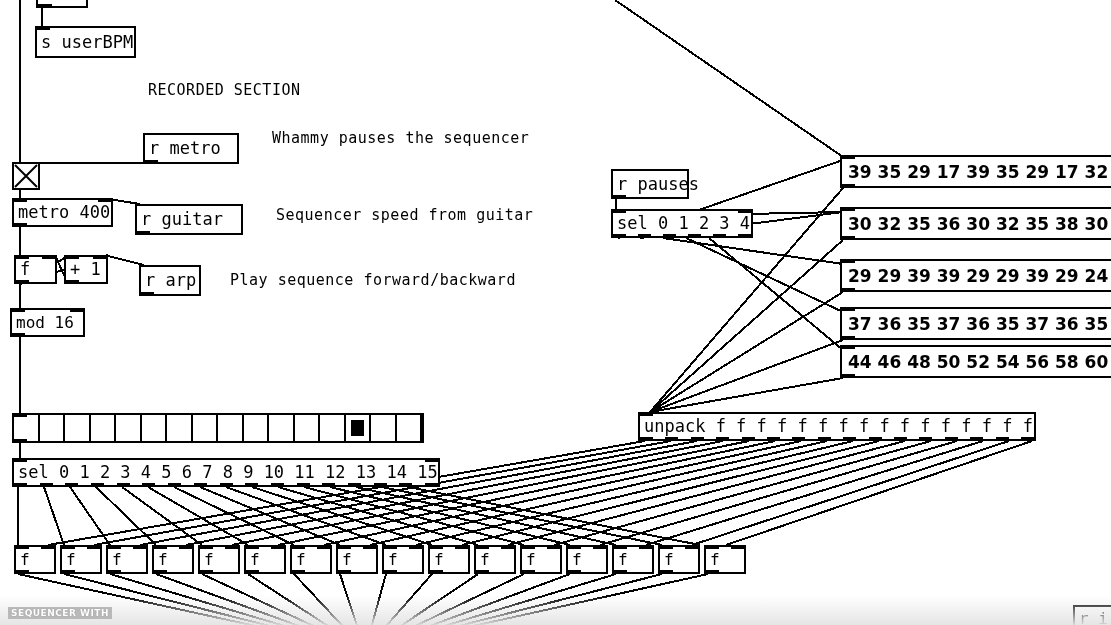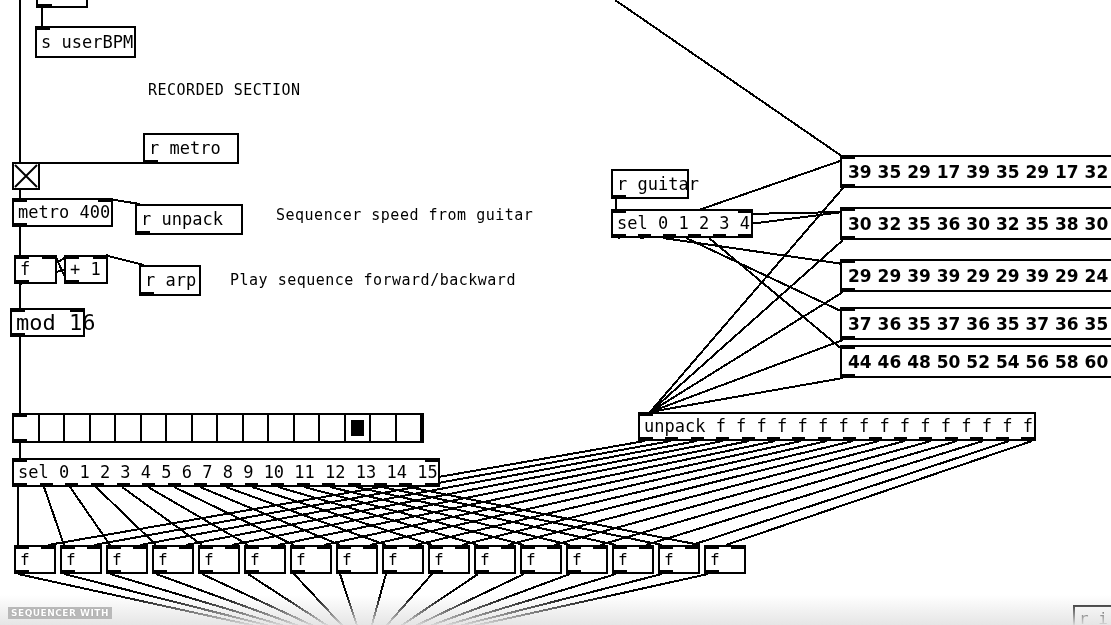--- a/index.html
+++ b/index.html
@@ -251,26 +251,26 @@
   </svg>
 
   <div class="pdbox obj" style="left:36px; top:-14px; width:52px; height:22px;">
     <span class="nub out" style="left:0; width:14px;"></span>
   </div>
 
   <div id="objects-layer">
       <div class="pdbox obj" style="left: 35px; top: 26px; width: 101px; height: 32px; font-size: 17px;"><span class="lbl">s userBPM</span><span class="nub in" style="left: 0px; width: 13px;"></span></div>
       <div class="pdbox obj" style="left: 143px; top: 133px; width: 96px; height: 31px; font-size: 17px;"><span class="lbl">r metro</span><span class="nub out" style="left: 0px; width: 13px;"></span></div>
       <div class="pdbox obj" style="left: 12px; top: 198px; width: 101px; height: 29px; font-size: 17px;"><span class="lbl">metro 400</span><span class="nub in" style="left: 0px; width: 13px;"></span><span class="nub in" style="left: 84px; width: 13px;"></span><span class="nub out" style="left: 0px; width: 13px;"></span></div>
-      <div class="pdbox obj" style="left: 135px; top: 204px; width: 108px; height: 31px; font-size: 17px;"><span class="lbl">r unpack</span><span class="nub out" style="left: 0px; width: 13px;"></span></div>
+      <div class="pdbox obj" style="left: 135px; top: 204px; width: 108px; height: 31px; font-size: 17px;"><span class="lbl">r guitar</span><span class="nub out" style="left: 0px; width: 13px;"></span></div>
       <div class="pdbox obj" style="left: 14px; top: 255px; width: 43px; height: 29px; font-size: 17px;"><span class="lbl">f</span><span class="nub in" style="left: 0px; width: 13px;"></span><span class="nub in" style="left: 26px; width: 13px;"></span><span class="nub out" style="left: 0px; width: 13px;"></span></div>
       <div class="pdbox obj" style="left: 64px; top: 255px; width: 44px; height: 29px; font-size: 17px;"><span class="lbl">+ 1</span><span class="nub in" style="left: 0px; width: 13px;"></span><span class="nub in" style="left: 27px; width: 13px;"></span><span class="nub out" style="left: 0px; width: 13px;"></span></div>
       <div class="pdbox obj" style="left: 139px; top: 265px; width: 62px; height: 31px; font-size: 17px;"><span class="lbl">r arp</span><span class="nub out" style="left: 0px; width: 13px;"></span></div>
-      <div class="pdbox obj" style="left: 10px; top: 308px; width: 75px; height: 29px; font-size: 22px;"><span class="lbl">mod 16</span><span class="nub in" style="left: 0px; width: 13px;"></span><span class="nub in" style="left: 58px; width: 13px;"></span><span class="nub out" style="left: 0px; width: 13px;"></span></div>
-      <div class="pdbox obj" style="left: 611px; top: 169px; width: 78px; height: 30px; font-size: 17px;"><span class="lbl">r guitar</span><span class="nub out" style="left: 0px; width: 13px;"></span></div>
+      <div class="pdbox obj" style="left: 10px; top: 308px; width: 75px; height: 29px; font-size: 16px;"><span class="lbl">mod 16</span><span class="nub in" style="left: 0px; width: 13px;"></span><span class="nub in" style="left: 58px; width: 13px;"></span><span class="nub out" style="left: 0px; width: 13px;"></span></div>
+      <div class="pdbox obj" style="left: 611px; top: 169px; width: 78px; height: 30px; font-size: 17px;"><span class="lbl">r pauses</span><span class="nub out" style="left: 0px; width: 13px;"></span></div>
       <div class="pdbox obj" style="left: 611px; top: 209px; width: 142px; height: 29px; font-size: 17px;"><span class="lbl">sel 0 1 2 3 4</span><span class="nub in" style="left: 0px; width: 13px;"></span><span class="nub in" style="left: 125px; width: 13px;"></span><span class="nub out" style="left: 0px; width: 13px;"></span><span class="nub out" style="left: 25px; width: 13px;"></span><span class="nub out" style="left: 50px; width: 13px;"></span><span class="nub out" style="left: 75px; width: 13px;"></span><span class="nub out" style="left: 100px; width: 13px;"></span><span class="nub out" style="left: 125px; width: 13px;"></span></div>
       <div class="pdbox obj" style="left: 638px; top: 412px; width: 398px; height: 29px; font-size: 17px;"><span class="lbl">unpack f f f f f f f f f f f f f f f f</span><span class="nub in" style="left: 0px; width: 13px;"></span><span class="nub out" style="left: 0px; width: 13px;"></span><span class="nub out" style="left: 25.4px; width: 13px;"></span><span class="nub out" style="left: 50.8px; width: 13px;"></span><span class="nub out" style="left: 76.2px; width: 13px;"></span><span class="nub out" style="left: 101.6px; width: 13px;"></span><span class="nub out" style="left: 127px; width: 13px;"></span><span class="nub out" style="left: 152.4px; width: 13px;"></span><span class="nub out" style="left: 177.8px; width: 13px;"></span><span class="nub out" style="left: 203.2px; width: 13px;"></span><span class="nub out" style="left: 228.6px; width: 13px;"></span><span class="nub out" style="left: 254px; width: 13px;"></span><span class="nub out" style="left: 279.4px; width: 13px;"></span><span class="nub out" style="left: 304.8px; width: 13px;"></span><span class="nub out" style="left: 330.2px; width: 13px;"></span><span class="nub out" style="left: 355.6px; width: 13px;"></span><span class="nub out" style="left: 381px; width: 13px;"></span></div>
       <div class="pdbox obj" style="left: 12px; top: 458px; width: 428px; height: 29px; font-size: 17px;"><span class="lbl">sel 0 1 2 3 4 5 6 7 8 9 10 11 12 13 14 15</span><span class="nub in" style="left: 0px; width: 13px;"></span><span class="nub in" style="left: 411px; width: 13px;"></span><span class="nub out" style="left: 0px; width: 13px;"></span><span class="nub out" style="left: 25.6875px; width: 13px;"></span><span class="nub out" style="left: 51.375px; width: 13px;"></span><span class="nub out" style="left: 77.0625px; width: 13px;"></span><span class="nub out" style="left: 102.75px; width: 13px;"></span><span class="nub out" style="left: 128.438px; width: 13px;"></span><span class="nub out" style="left: 154.125px; width: 13px;"></span><span class="nub out" style="left: 179.812px; width: 13px;"></span><span class="nub out" style="left: 205.5px; width: 13px;"></span><span class="nub out" style="left: 231.188px; width: 13px;"></span><span class="nub out" style="left: 256.875px; width: 13px;"></span><span class="nub out" style="left: 282.562px; width: 13px;"></span><span class="nub out" style="left: 308.25px; width: 13px;"></span><span class="nub out" style="left: 333.938px; width: 13px;"></span><span class="nub out" style="left: 359.625px; width: 13px;"></span><span class="nub out" style="left: 385.312px; width: 13px;"></span><span class="nub out" style="left: 411px; width: 13px;"></span></div>
       <div class="pdbox obj" style="left: 1073px; top: 605px; width: 60px; height: 28px; font-size: 16px;"><span class="lbl">r i</span></div>
     </div>
 
   <div class="pdtoggle" id="tgl-run" style="left:12px; top:162px; width:28px; height:28px;">
     <svg width="24" height="24" viewBox="0 0 24 24">
       <path d="M1 1 L23 23 M23 1 L1 23" stroke="#000" stroke-width="2" fill="none"></path>
     </svg>
@@ -323,15 +323,16 @@
       <div class="pdbox obj" style="left: 566px; top: 545px; width: 42px; height: 29px; font-size: 16px;"><span class="lbl">f</span><span class="nub in" style="left: 0px; width: 13px;"></span><span class="nub in" style="left: 25px; width: 13px;"></span><span class="nub out" style="left: 0px; width: 13px;"></span></div>
       <div class="pdbox obj" style="left: 612px; top: 545px; width: 42px; height: 29px; font-size: 16px;"><span class="lbl">f</span><span class="nub in" style="left: 0px; width: 13px;"></span><span class="nub in" style="left: 25px; width: 13px;"></span><span class="nub out" style="left: 0px; width: 13px;"></span></div>
       <div class="pdbox obj" style="left: 658px; top: 545px; width: 42px; height: 29px; font-size: 16px;"><span class="lbl">f</span><span class="nub in" style="left: 0px; width: 13px;"></span><span class="nub in" style="left: 25px; width: 13px;"></span><span class="nub out" style="left: 0px; width: 13px;"></span></div>
       <div class="pdbox obj" style="left: 704px; top: 545px; width: 42px; height: 29px; font-size: 16px;"><span class="lbl">f</span><span class="nub in" style="left: 0px; width: 13px;"></span><span class="nub in" style="left: 25px; width: 13px;"></span><span class="nub out" style="left: 0px; width: 13px;"></span></div>
     </div>
 
   <div id="bottomfade"></div>
   <div id="watermark">SEQUENCER WITH</div>
 
 <div class="pdcomment" style="left: 148px; top: 83px; font-size: 15px;">RECORDED SECTION</div>
+    <div class="pdcomment" style="left: 272px; top: 131px; font-size: 15px;">Whammy pauses the sequencer</div>
     <div class="pdcomment" style="left: 230px; top: 273px; font-size: 15px;">Play sequence forward/backward</div>
     <div class="pdcomment" style="left: 276px; top: 208px; font-size: 15px;">Sequencer speed from guitar</div>
   </div>
 
 </body></html>

